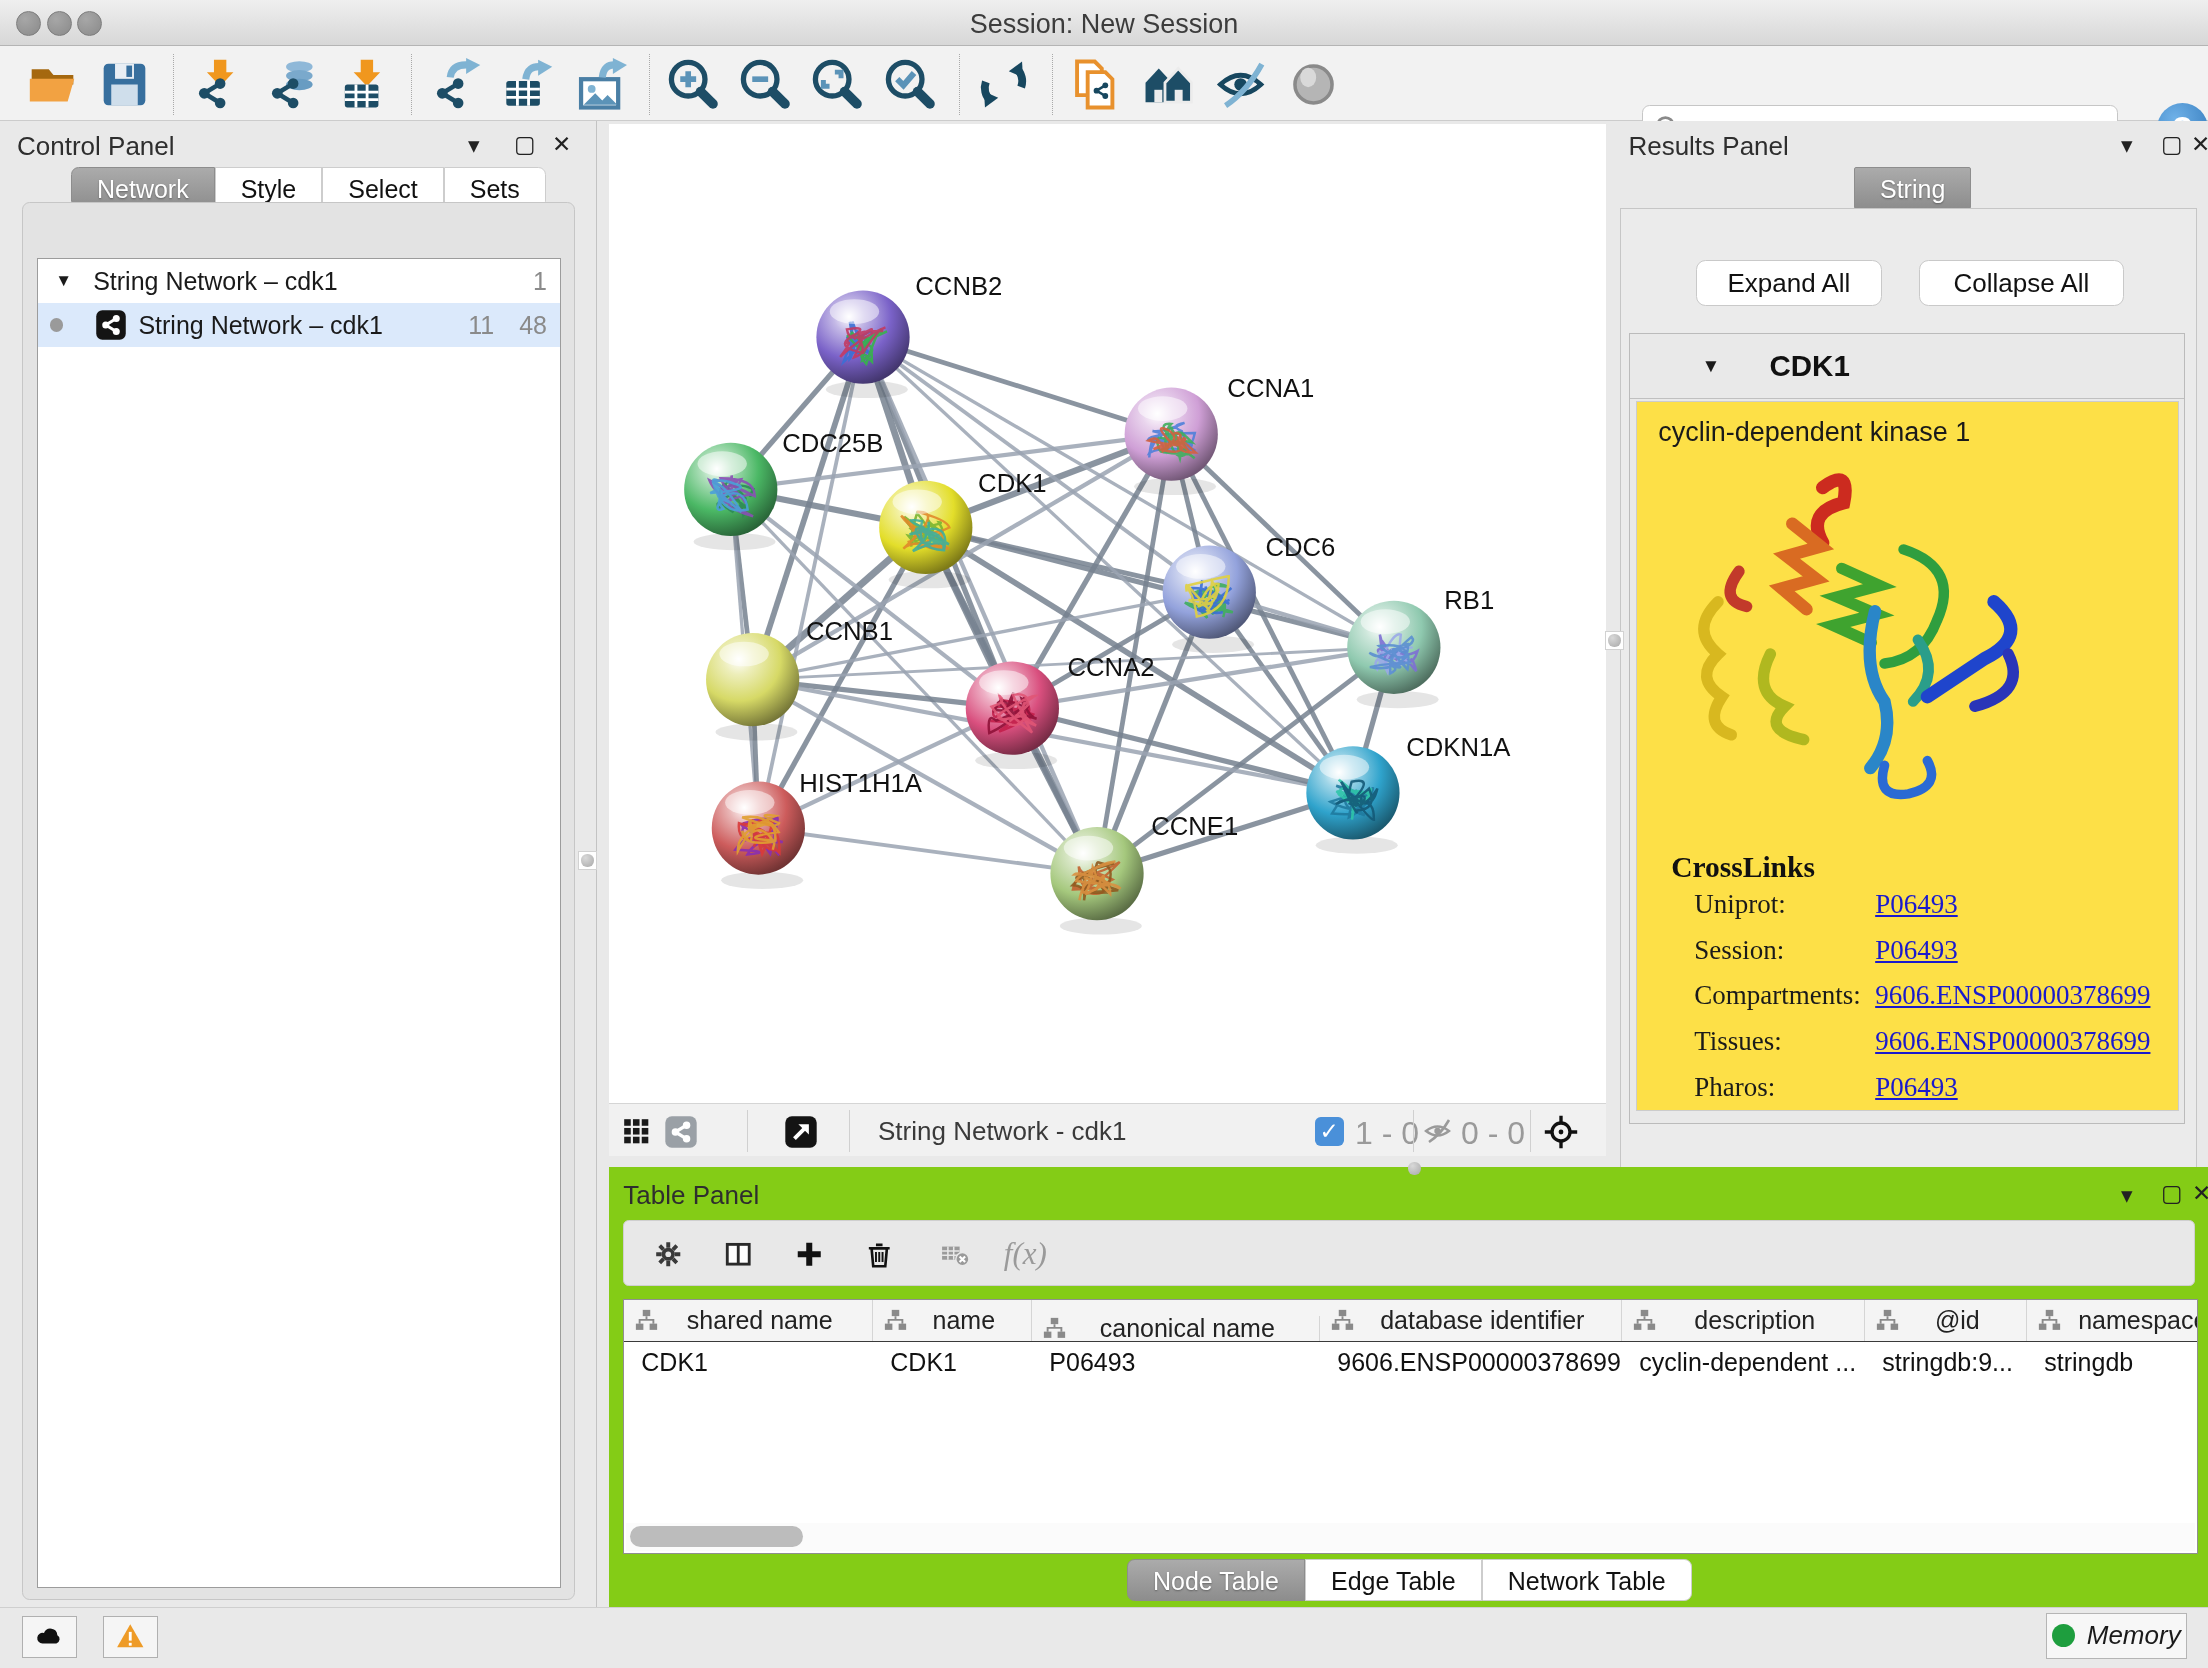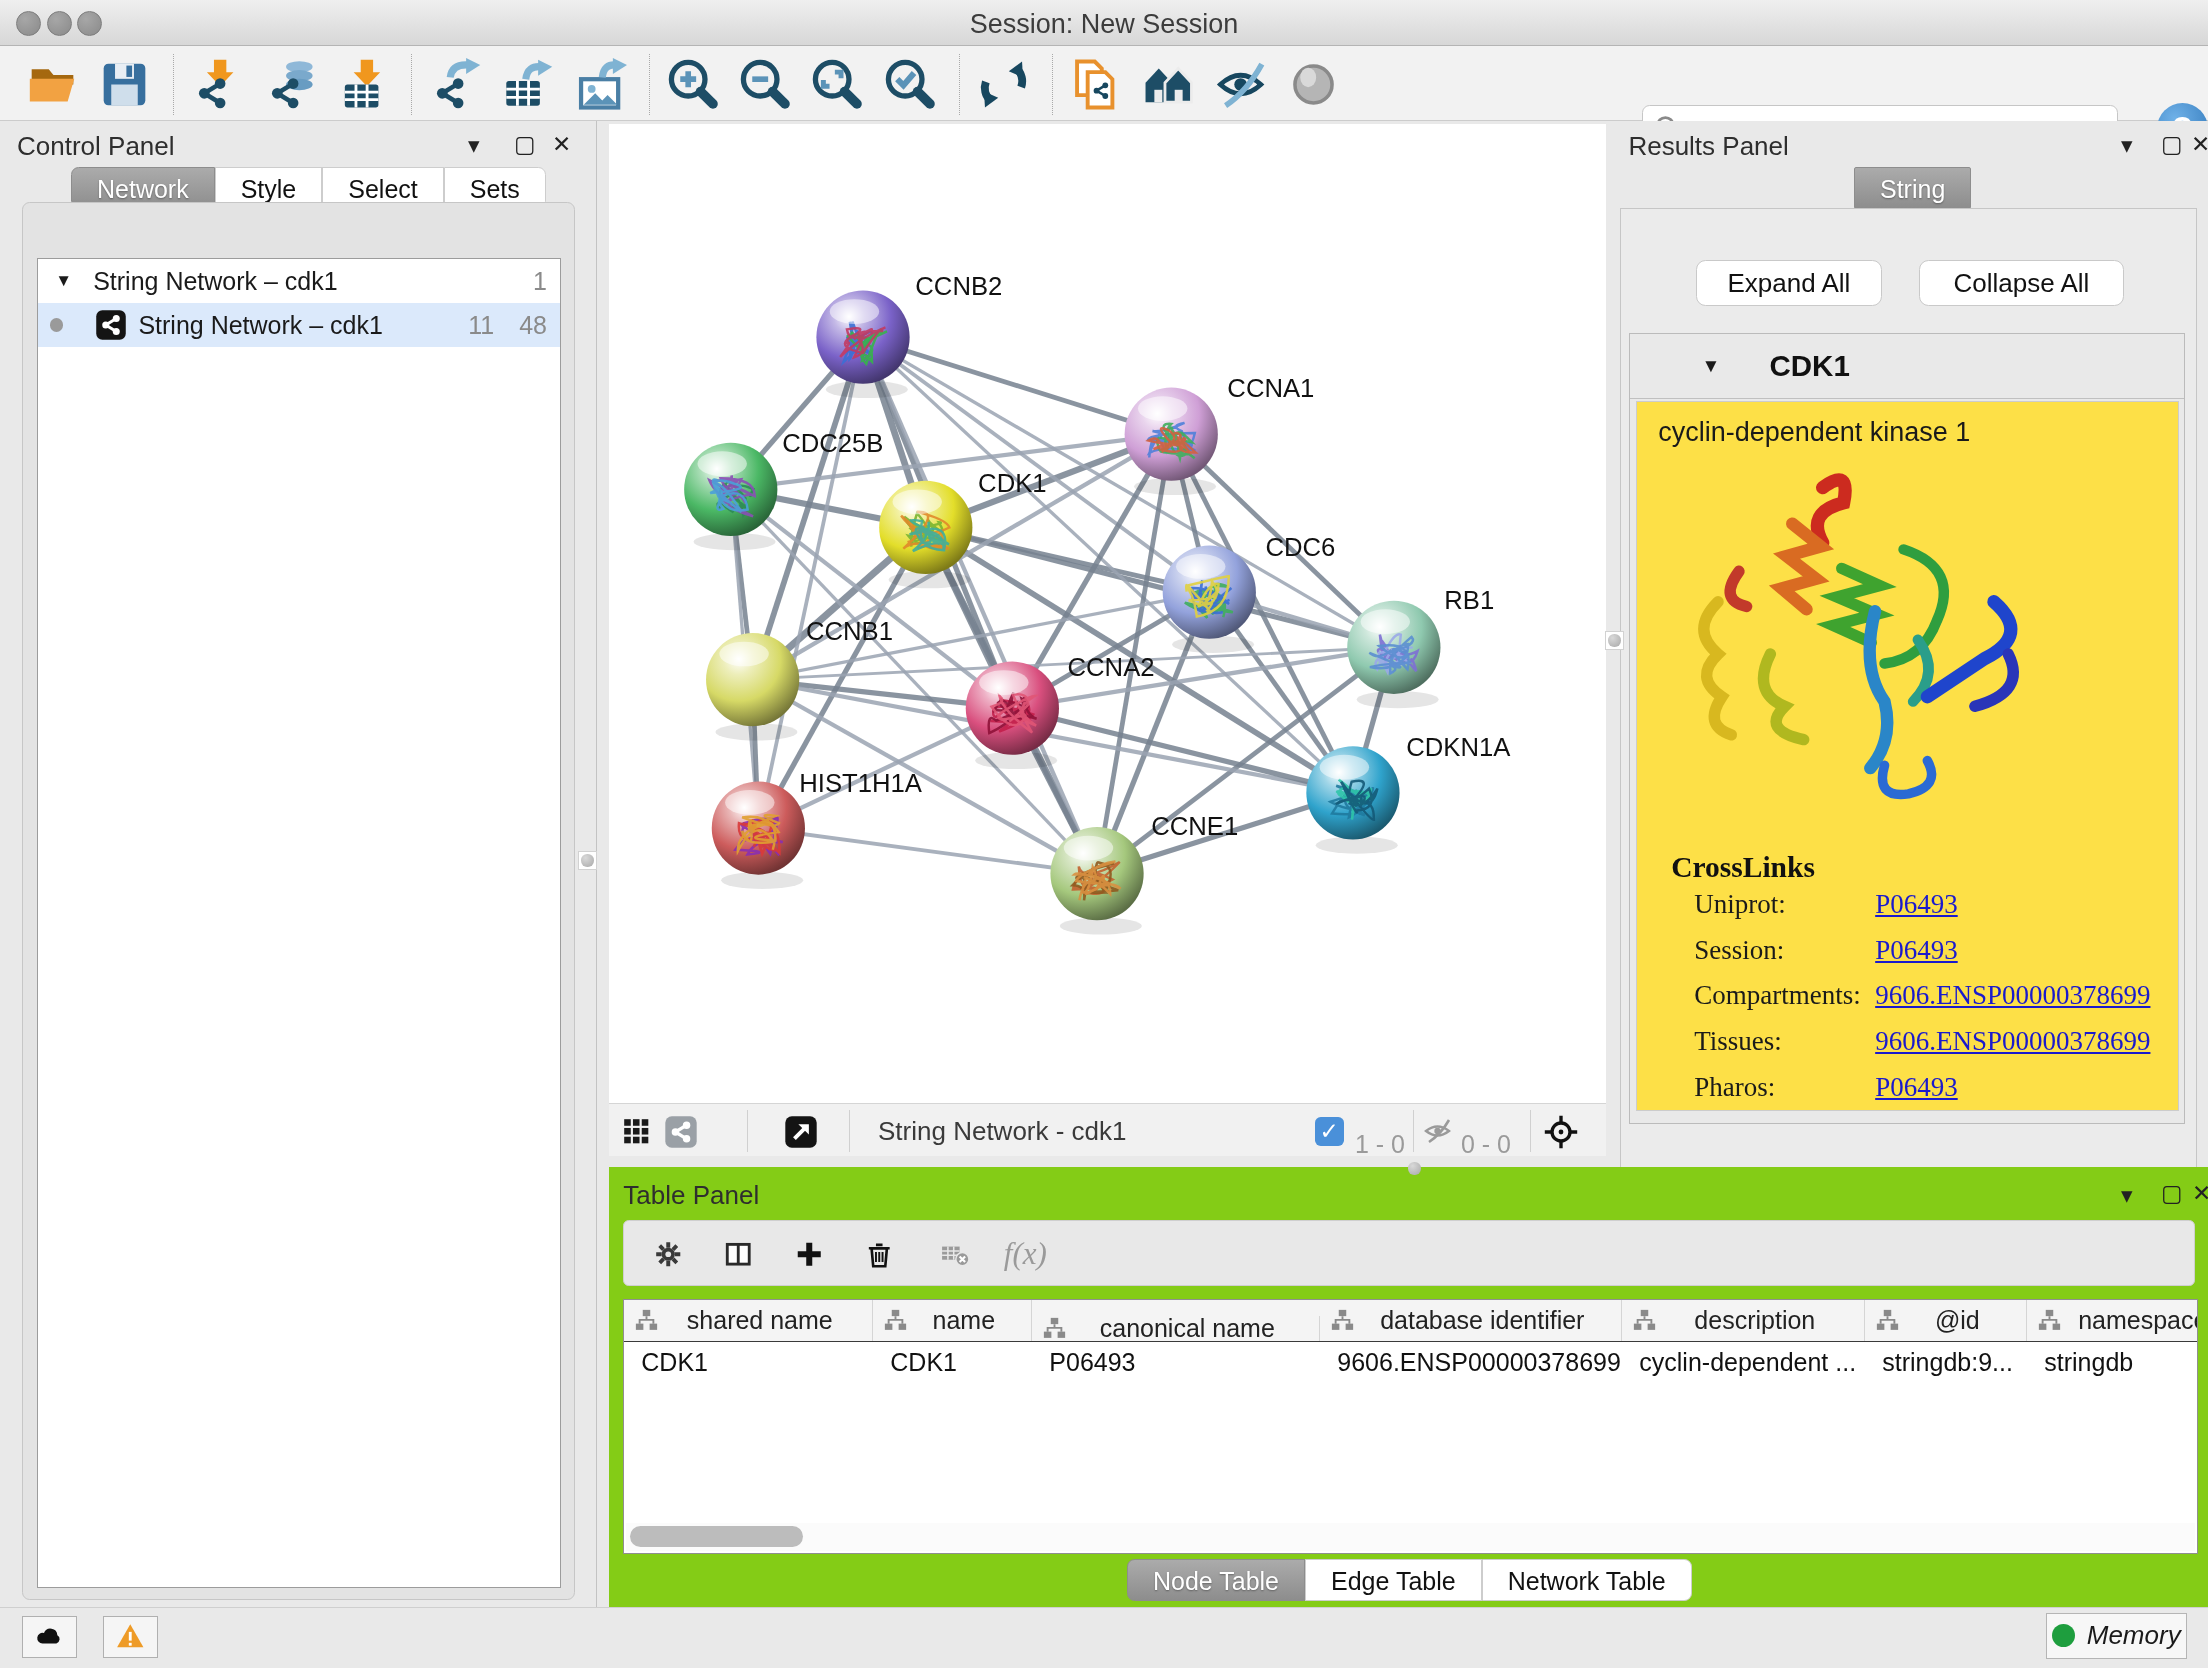--- a/index.html
+++ b/index.html
@@ -52,21 +52,21 @@
     background:#ffffff; border:1.9px solid #9c9c9c; }
   .net-row { position:relative; height:44px; display:flex; align-items:center; font-size:25px; }
   .net-row.selected { background:#dbe9fb; }
   .count { color:#8a8a8a; }
   
   #net-canvas { position:absolute; left:609px; top:124px; width:997px; height:980px; background:#ffffff; }
   #net-toolbar { position:absolute; left:609px; top:1103px; width:997px; height:53px;
     background:#f1f1f1; border-top:1px solid #d5d5d5; }
   .nt-sep { position:absolute; top:5.7px; height:42px; border-left:1px solid #d0d0d0; }
   #net-name { position:absolute; left:269px; top:12.4px; font-size:26px; color:#3a3a3a; }
-  .nt-count { position:absolute; top:26px; font-size:25px; color:#9a9a9a; }
+  .nt-count { position:absolute; top:11px; font-size:32px; color:#9a9a9a; }
   #sel-checkbox { position:absolute; left:706px; top:13.3px; width:28.5px; height:28.5px; border-radius:5.7px;
     background:#4a90d9; color:#fff; font-size:23px; text-align:center; line-height:28.5px; }
   
   #results-panel { position:absolute; left:1617px; top:121px; width:592px; height:1046px; background:#e9e9e9; }
   #rp-tabs { position:absolute; left:237px; top:46px; }
   #rp-outer { position:absolute; left:2.9px; top:87px; width:577px; height:1017px;
     background:#ebebeb; border:1.9px solid #c6c6c6; }
   .rp-btn { position:absolute; top:51px; height:46px; background:#ffffff; border:1px solid #c9c9c9;
     border-radius:9.5px; font-size:26px; text-align:center; line-height:44px; color:#111; }
   #rp-section { position:absolute; left:8.6px; top:124px; width:556px; height:791px;

